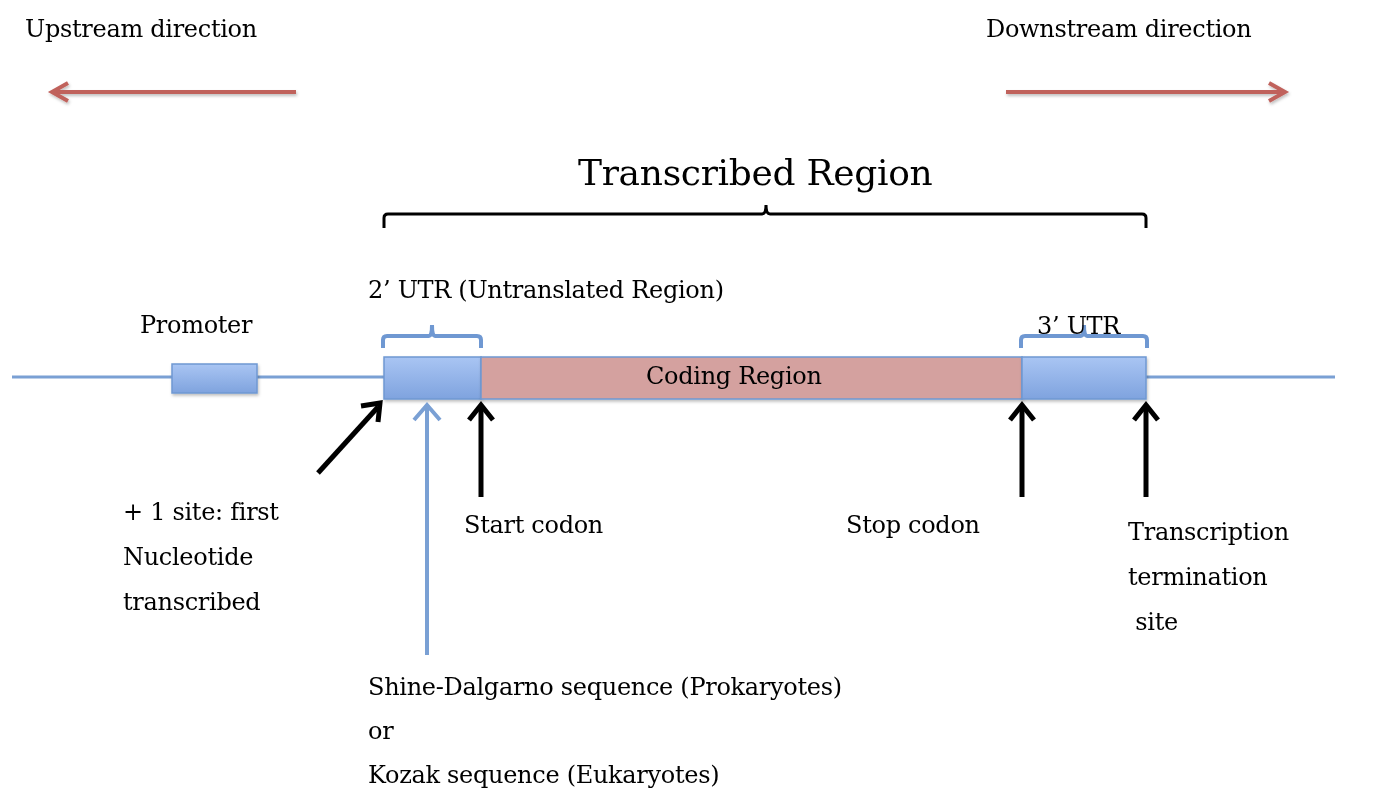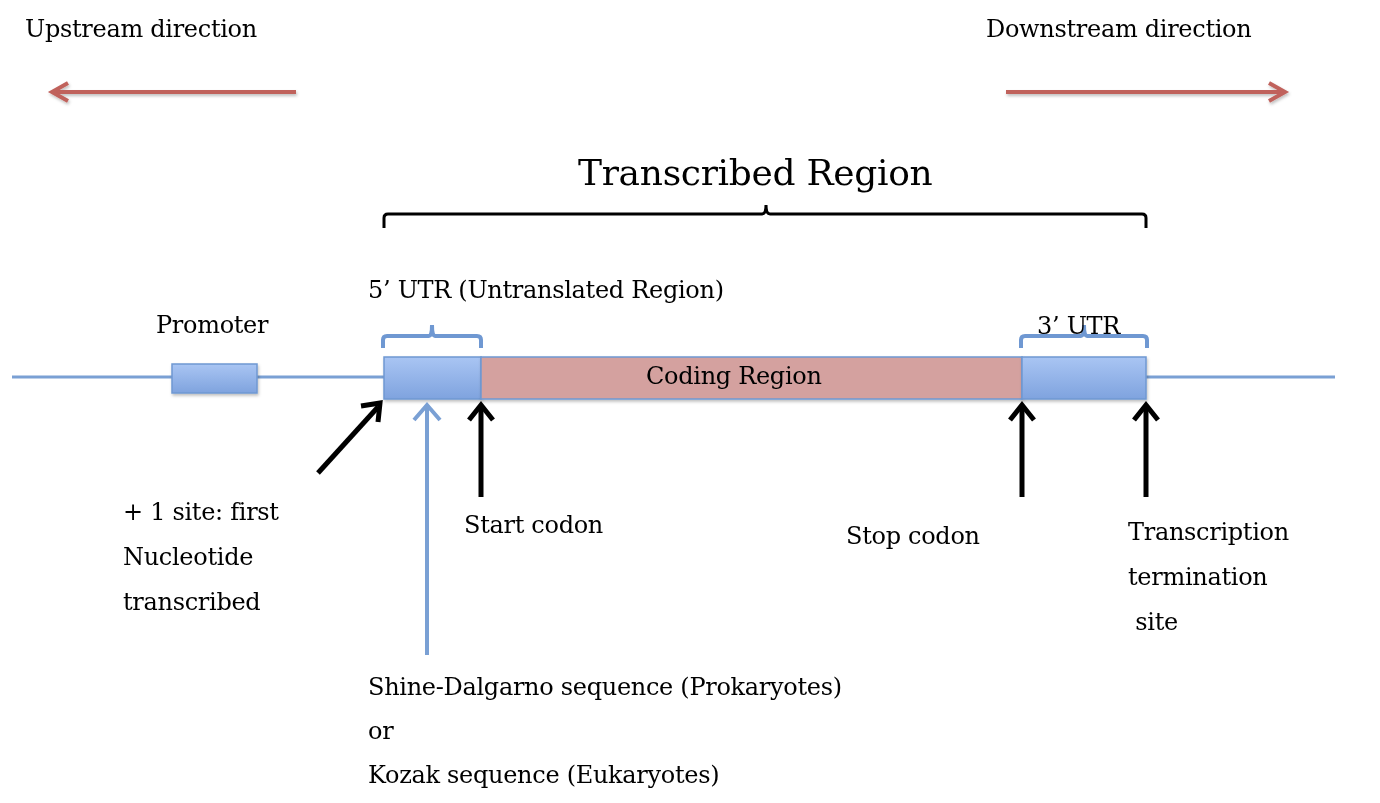--- a/index.html
+++ b/index.html
@@ -72,31 +72,31 @@
     <line x1="1146" y1="497" x2="1146" y2="406" stroke="#000" stroke-width="5"></line>
     <polyline points="1134,420 1146,405 1158,420" fill="none" stroke="#000" stroke-width="5"></polyline>
   </g>
 </svg>
 
 <div class="lbl" style="left:25px; top:14px;">Upstream direction</div>
 <div class="lbl" style="left:986px; top:14px;">Downstream direction</div>
 
 <div class="lbl" style="left:578px; top:150px; font-size:36px;">Transcribed Region</div>
 
-<div class="lbl" style="left:368px; top:275px;">5’ UTR (Untranslated Region)</div>
+<div class="lbl" style="left:368px; top:275px;">2’ UTR (Untranslated Region)</div>
 <div class="lbl" style="left:1037px; top:280px;margin-top:31px;">3’ UTR</div>
-<div class="lbl" style="left:156px; top:310px;">Promoter</div>
+<div class="lbl" style="left:140px; top:310px;">Promoter</div>
 <div class="lbl" style="left:602px; top:361px;margin-left:44px;">Coding Region</div>
 
 <div class="lbl" style="left:123px; top:490px; line-height:45px;"><span>+ 1 site: first</span>
 <span>Nucleotide</span>
 <span>transcribed</span></div>
 
 <div class="lbl" style="left:464px; top:510px;">Start codon</div>
-<div class="lbl" style="left:846px; top:510px;margin-top:11px;">Stop codon</div>
+<div class="lbl" style="left:846px; top:510px;">Stop codon</div>
 
 <div class="lbl" style="left:1128px; top:510px; line-height:45px;"><span>Transcription</span>
 <span>termination</span>
 <span> site</span></div>
 
 <div class="lbl" style="left:368px; top:665px; line-height:44px;"><span>Shine-Dalgarno sequence (Prokaryotes)</span>
 <span>or</span>
 <span>Kozak sequence (Eukaryotes)</span></div>
 
 </body></html>

